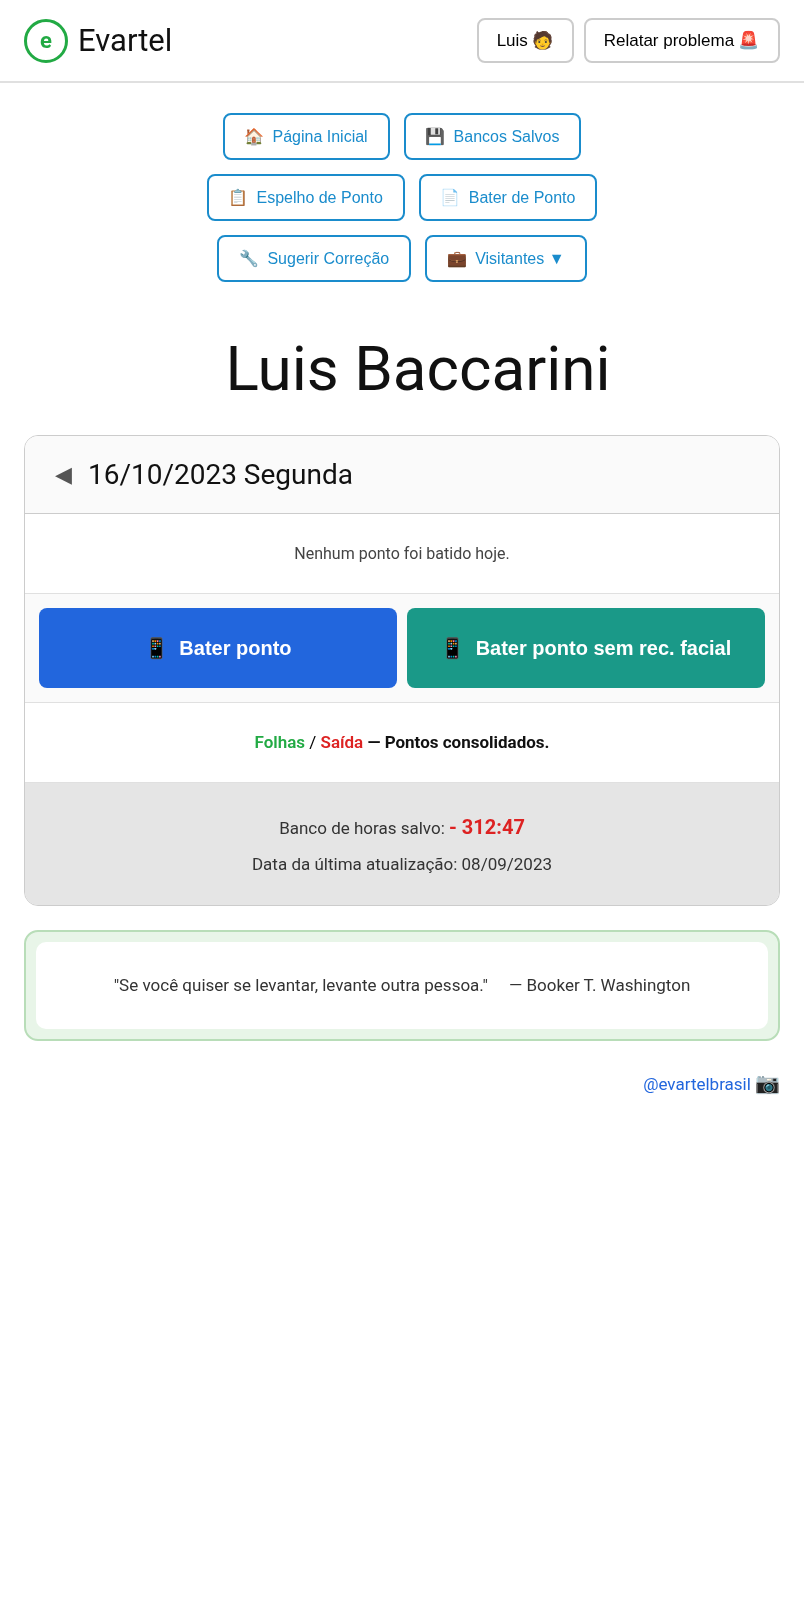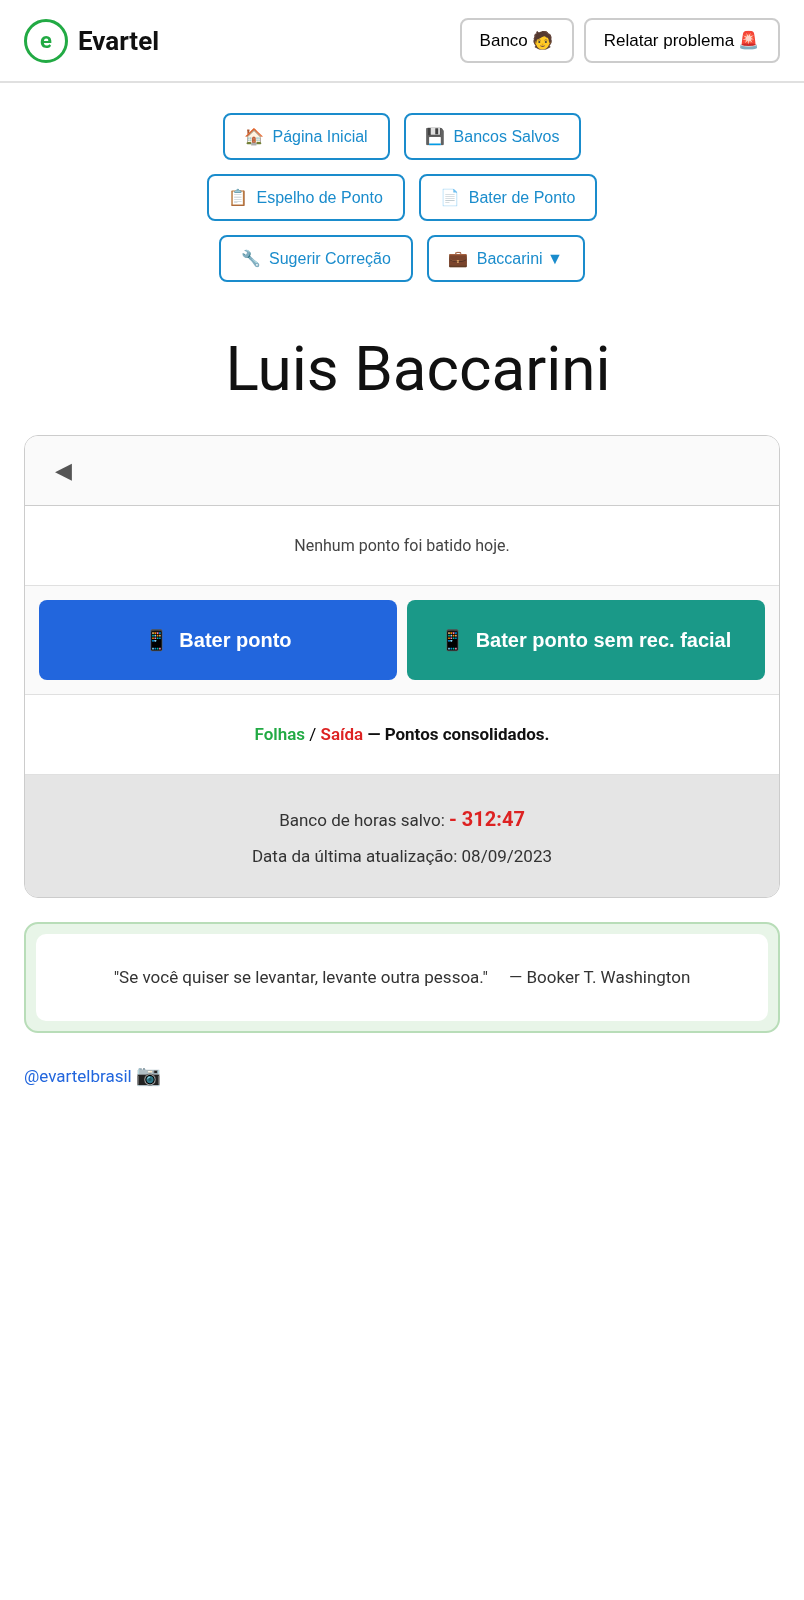--- a/index.html
+++ b/index.html
@@ -35,22 +35,22 @@
       border: 3px solid #22aa44;
       display: flex;
       align-items: center;
       justify-content: center;
       font-size: 22px;
       font-weight: bold;
       color: #22aa44;
     }
 
     .logo-text {
-      font-size: 26px;
-      font-weight: 700;
+      font-size: 31px;
+      font-weight: 400;
       color: #111;
     }
 
     .header-buttons {
       display: flex;
       gap: 10px;
     }
 
     .header-btn {
       border: 2px solid #ccc;
@@ -236,21 +236,21 @@
       border-radius: 10px;
       padding: 30px 24px;
       text-align: center;
       font-size: 17px;
       color: #333;
       line-height: 1.6;
     }
 
     
     .footer {
-      text-align: left;
+      text-align: right;
       padding: 30px 24px 40px;
       font-size: 17px;
     }
 
     .footer-link {
       color: #2266dd;
       text-decoration: none;
     }
 
     .instagram-icon {
@@ -261,21 +261,21 @@
 <body>
 
 <header class="header">
   <div class="logo-area">
     <div class="logo-circle">
       <span>e</span>
     </div>
     <span class="logo-text">Evartel</span>
   </div>
   <div class="header-buttons">
-    <button class="header-btn">Banco 🧑</button>
+    <button class="header-btn">Luis 🧑</button>
     <button class="header-btn">Relatar problema 🚨</button>
   </div>
 </header>
 
 <nav class="nav-section">
   <div class="nav-row">
     <button class="nav-btn">
       <span>🏠</span>
       <span>Página Inicial</span>
     </button>
@@ -294,31 +294,32 @@
       <span>Bater de Ponto</span>
     </button>
   </div>
   <div class="nav-row">
     <button class="nav-btn">
       <span>🔧</span>
       <span>Sugerir Correção</span>
     </button>
     <button class="nav-btn">
       <span>💼</span>
-      <span>Baccarini ▼</span>
+      <span>Visitantes ▼</span>
     </button>
   </div>
 </nav>
 
 <h1 class="main-name">Luis Baccarini</h1>
 
 <div class="card">
 
   <div class="card-date-header">
     <span class="back-arrow">◀</span>
+    <span class="date-text">16/10/2023 Segunda</span>
   </div>
 
   <div class="card-no-punch">
     <span>Nenhum ponto foi batido hoje.</span>
   </div>
 
   <div class="card-punch-buttons">
     <button class="punch-btn blue">
       <span>📱</span>
       <span>Bater ponto</span>

